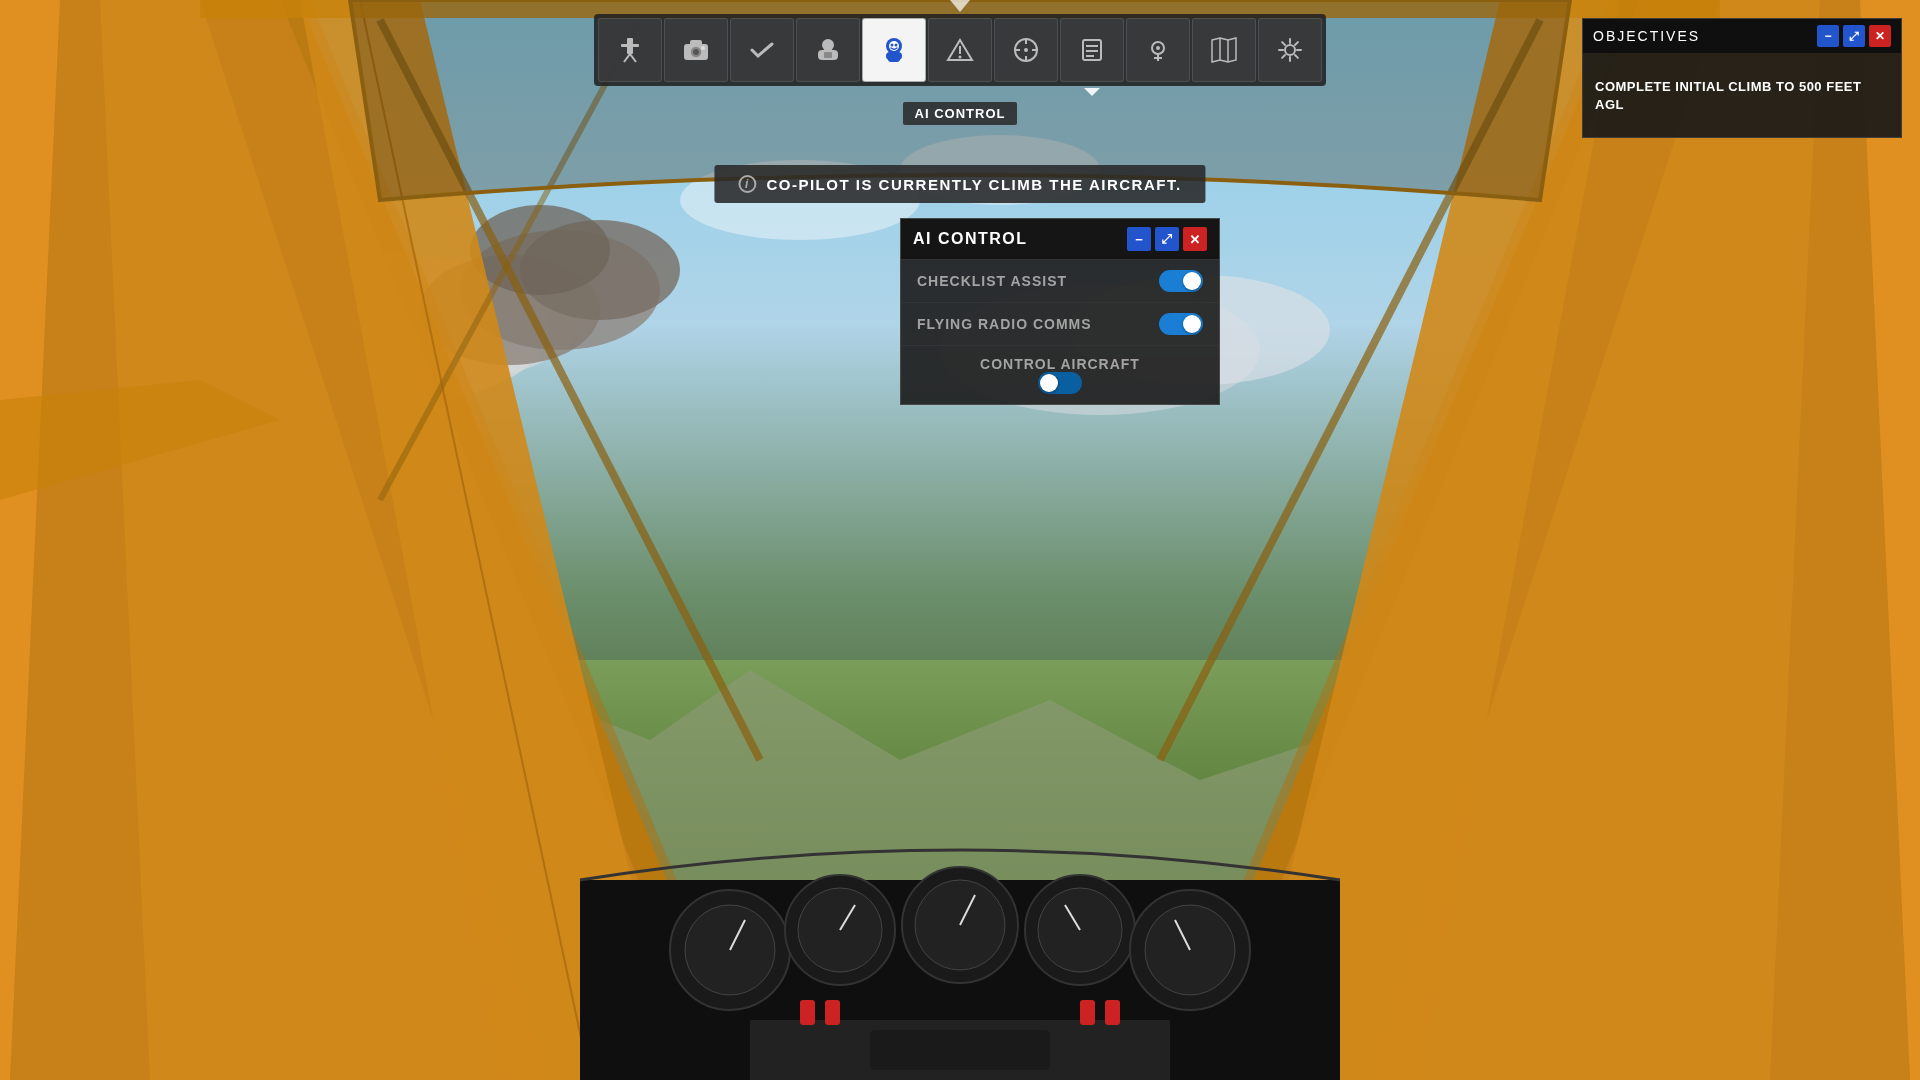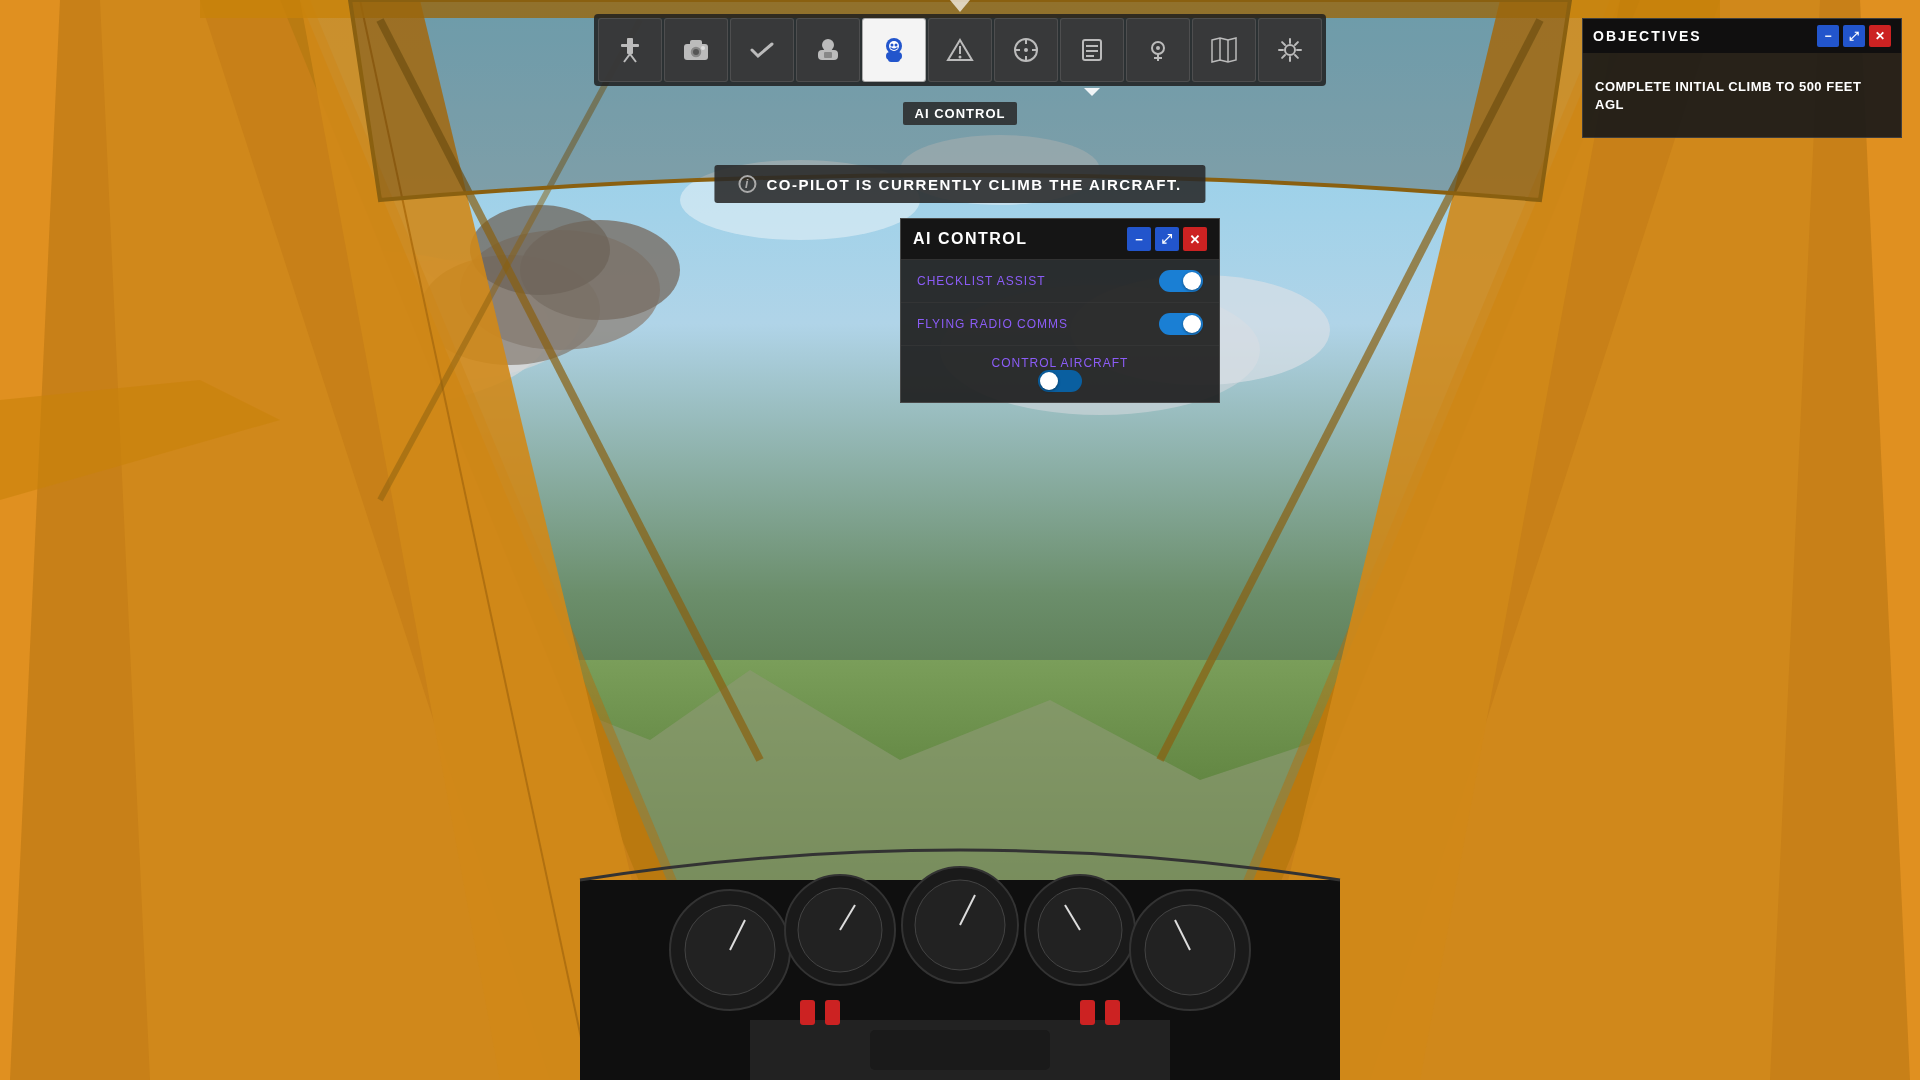--- a/index.html
+++ b/index.html
@@ -186,23 +186,23 @@
 
     .ai-control-row {
       display: flex;
       align-items: center;
       justify-content: space-between;
       padding: 10px 16px;
       border-bottom: 1px solid rgba(60,60,60,0.5);
     }
 
     .ai-control-label {
-      color: #8b5cf6;
-      font-size: 12px;
-      font-weight: 400;
+      color: #a3a3a3;
+      font-size: 14px;
+      font-weight: 700;
       letter-spacing: 1px;
     }
 
     
     .toggle-switch {
       position: relative;
       width: 44px;
       height: 22px;
       cursor: pointer;
     }
@@ -251,21 +251,21 @@
       display: flex;
       align-items: center;
       justify-content: space-between;
       padding: 6px 10px;
       background: rgba(15,15,15,0.95);
     }
 
     #objectives-title {
       color: #fff;
       font-size: 14px;
-      font-weight: 700;
+      font-weight: 400;
       letter-spacing: 2px;
     }
 
     .obj-controls {
       display: flex;
       gap: 4px;
     }
 
     .obj-btn {
       width: 22px;

